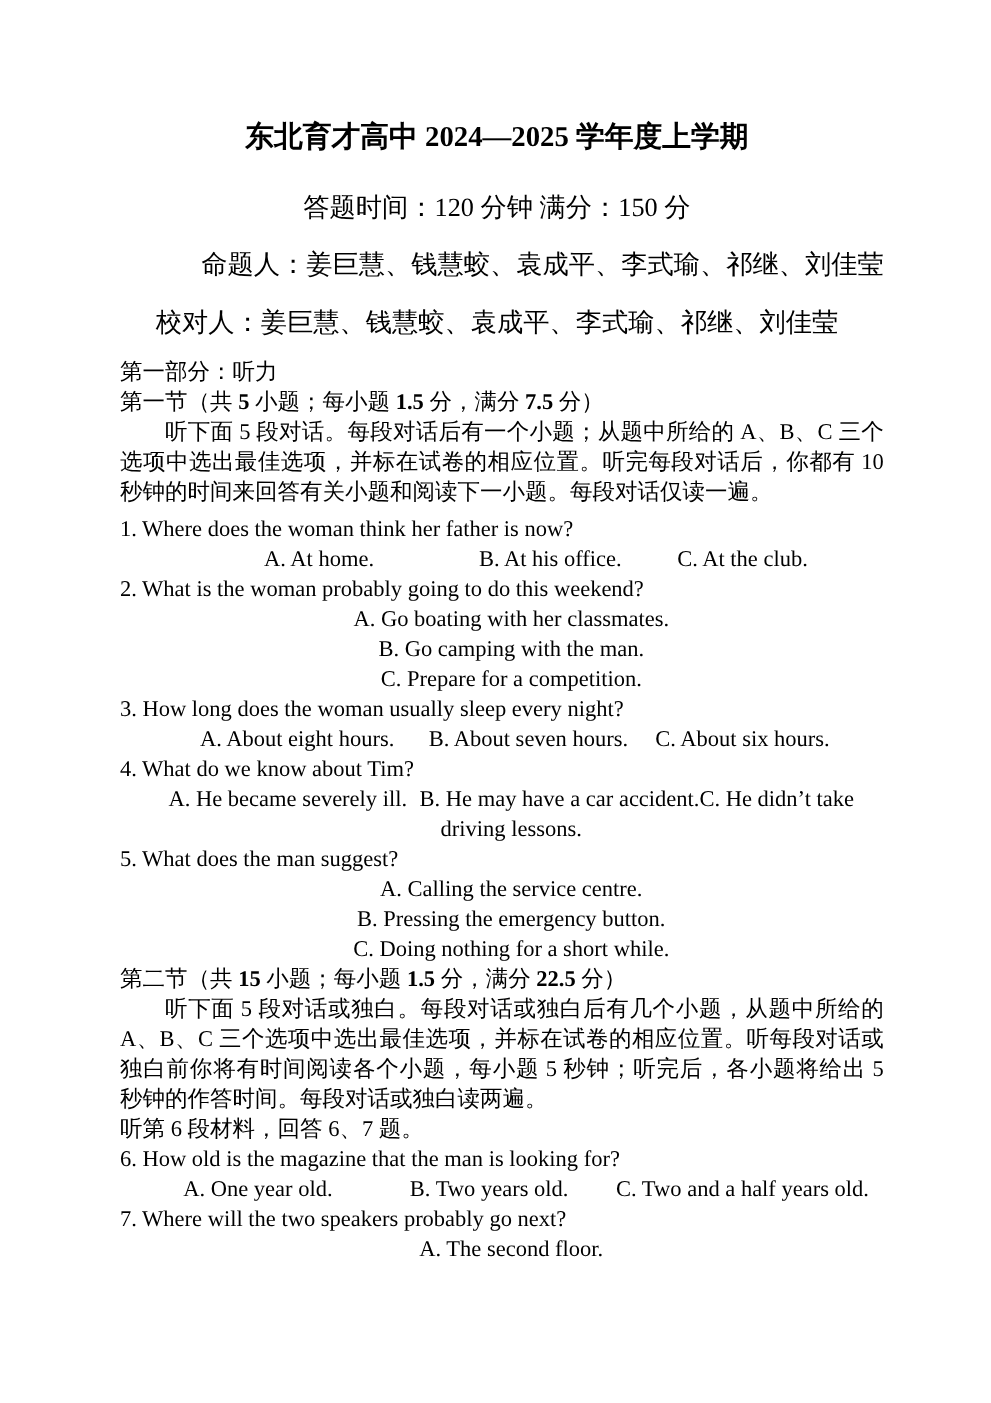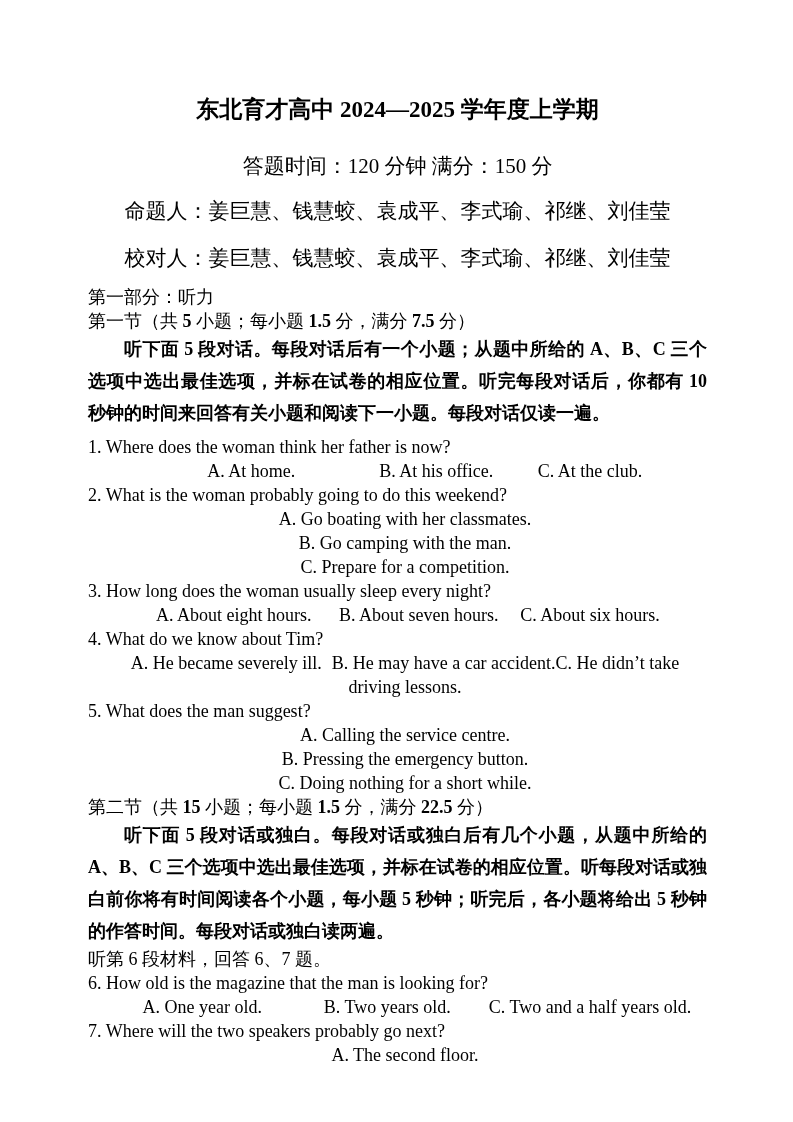--- a/index.html
+++ b/index.html
@@ -19,26 +19,26 @@
   .title1 {
     text-align: center; font-size: 23px; font-weight: bold; line-height: 32px;
   }
   .title2 {
     text-align: center; font-size: 23px; font-weight: normal; line-height: 32px;
     margin-top: 12px;
   }
   .meta {
     text-align: center; font-size: 21px; line-height: 28px; margin-top: 26px;
   }
-  .setters { text-align: center; font-size: 21px; line-height: 28px; margin-top: 17px; }
+  .setters { text-align: right; font-size: 21px; line-height: 28px; margin-top: 17px; }
   .proof   { text-align: center; font-size: 21px; line-height: 28px; margin-top: 19px; }
-  .main { margin-top: 13px; font-size: 18px; line-height: 24px; }
+  .main { margin-top: 13px; font-size: 18px; line-height: 24px; margin-left: 8px; }
   .line { line-height: 24px; }
   .para {
-    margin: 0; text-indent: 36px; text-align: justify; line-height: 32px; font-weight: bold;
+    margin: 0; text-indent: 36px; text-align: justify; line-height: 24px;
   }
   .qblock { margin-top: 6px; }
   .opt-indent { padding-left: 15px; line-height: 24px; text-align: center; }
   .c1 { display: inline-block; width: 167px; }
   .c2 { display: inline-block; width: 203px; }
   .gap-a { margin-right: 10px; }
   b { font-weight: bold; }
 </style>
 </head>
 <body>

